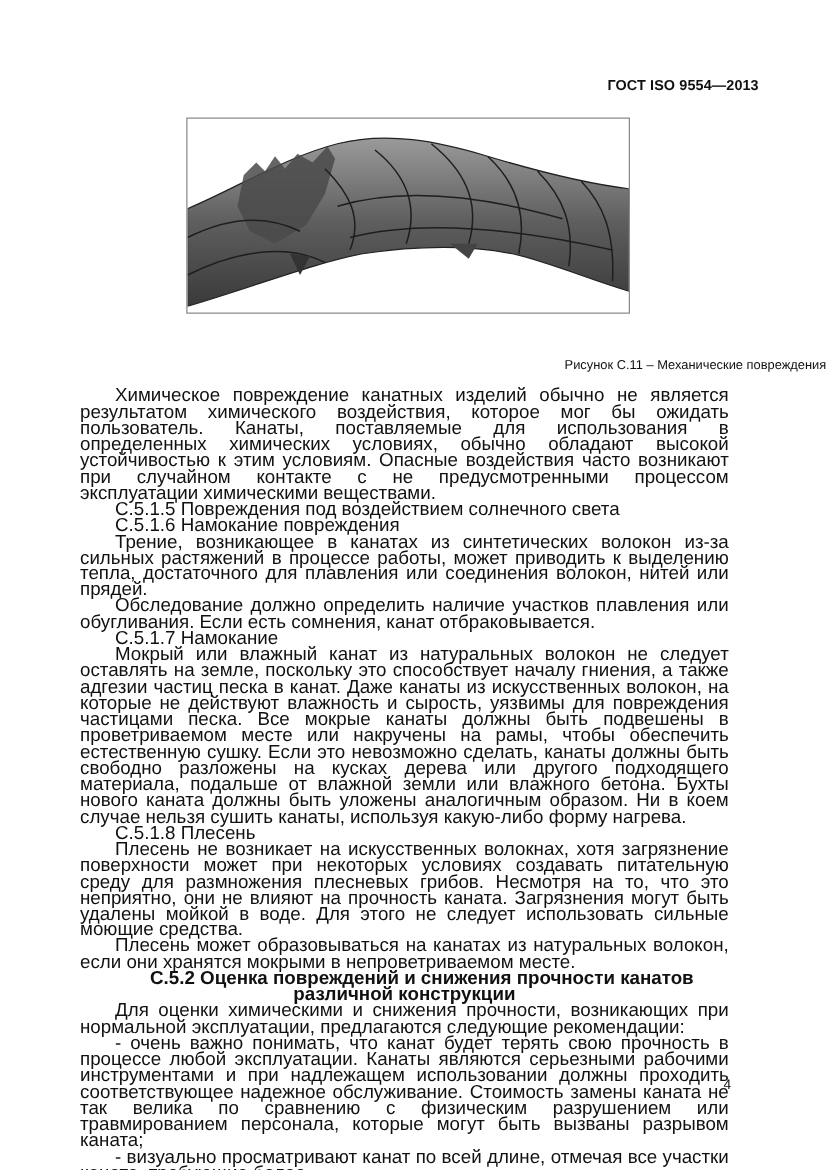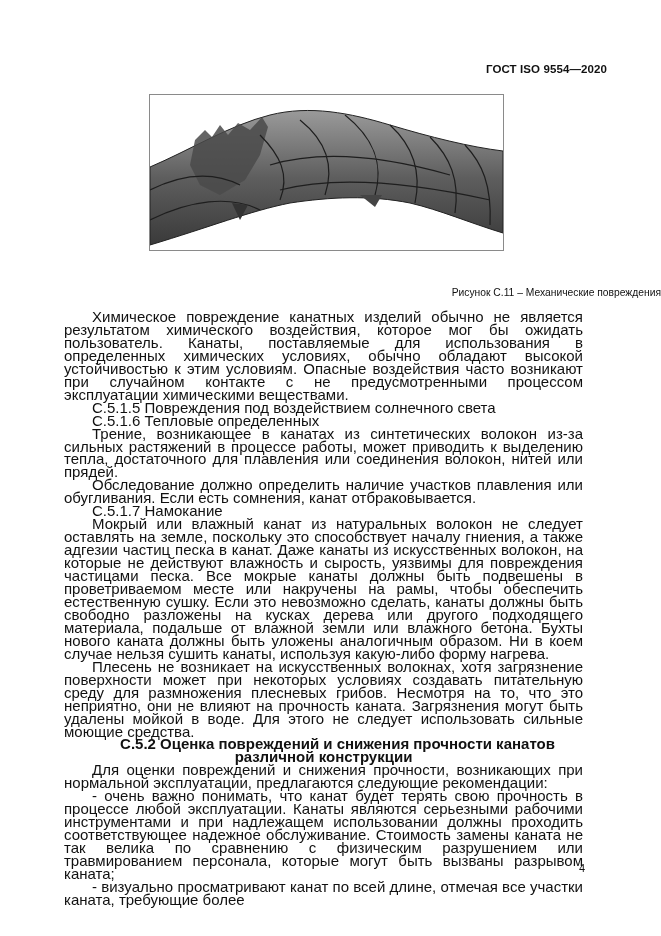--- a/index.html
+++ b/index.html
@@ -28,21 +28,21 @@
     .content p.heading { text-indent: 28px; text-align: left; }
     .content p.bold { font-weight: bold; text-align: center; }
     .page-num {
       position: absolute; top: 862px; right: 76px; font-size: 11px;
     }
   </style>
 </head>
 <body>
 
 <div class="header">
-  <span>ГОСТ ISO 9554—2020</span>
+  <span>ГОСТ ISO 9554—2013</span>
 </div>
 
 <div class="figure">
   <svg width="353" height="155" viewBox="0 0 353 155">
     <defs>
       <linearGradient id="ropeShade" x1="0" y1="0" x2="0" y2="1">
         <stop offset="0" stop-color="#9a9a9a"></stop>
         <stop offset="0.5" stop-color="#5e5e5e"></stop>
         <stop offset="1" stop-color="#3a3a3a"></stop>
       </linearGradient>
@@ -68,25 +68,27 @@
     <path d="M82,108 L90,125 L98,110 Z" fill="#333"></path>
     <path d="M210,100 L225,112 L232,100 Z" fill="#444"></path>
   </svg>
 </div>
 
 <div class="caption">Рисунок С.11 – Механические повреждения</div>
 
 <div class="content">
   <p>Химическое повреждение канатных изделий обычно не является результатом химического воздействия, которое мог бы ожидать пользователь. Канаты, поставляемые для использования в определенных химических условиях, обычно обладают высокой устойчивостью к этим условиям. Опасные воздействия часто возникают при случайном контакте с не предусмотренными процессом эксплуатации химическими веществами.</p>
   <p class="heading">С.5.1.5 Повреждения под  воздействием солнечного света</p>
-  <p class="heading">С.5.1.6 Тепловые определенных</p>
+  <p class="heading">С.5.1.6 Намокание повреждения</p>
   <p>Трение, возникающее в канатах из синтетических волокон из-за сильных растяжений в процессе работы, может приводить к выделению тепла, достаточного для плавления или соединения волокон, нитей или прядей.</p>
   <p>Обследование должно определить наличие участков плавления или обугливания. Если есть сомнения, канат отбраковывается.</p>
   <p class="heading">С.5.1.7 Намокание</p>
   <p>Мокрый или влажный канат из натуральных волокон не следует оставлять на земле, поскольку это способствует началу гниения, а также адгезии частиц песка в канат. Даже канаты из искусственных волокон, на которые не действуют влажность и сырость, уязвимы для повреждения частицами песка. Все мокрые канаты должны быть подвешены в проветриваемом месте или накручены на рамы, чтобы обеспечить естественную сушку. Если это невозможно сделать, канаты должны быть свободно разложены на кусках дерева или другого подходящего материала, подальше от влажной земли или влажного бетона. Бухты нового каната должны быть уложены аналогичным образом. Ни в коем случае нельзя сушить канаты, используя какую-либо форму нагрева.</p>
+  <p class="heading">С.5.1.8 Плесень</p>
   <p>Плесень не возникает на искусственных волокнах, хотя загрязнение поверхности может при некоторых условиях создавать питательную среду для размножения плесневых грибов. Несмотря на то, что это неприятно, они не влияют на прочность каната. Загрязнения могут быть удалены мойкой в воде. Для этого не следует использовать сильные моющие средства.</p>
+  <p>Плесень может образовываться на канатах из натуральных волокон, если они хранятся мокрыми в непроветриваемом месте.</p>
   <p class="heading bold">С.5.2 Оценка повреждений и снижения прочности канатов различной конструкции</p>
-  <p>Для оценки повреждений и снижения прочности, возникающих при нормальной эксплуатации, предлагаются следующие рекомендации:</p>
+  <p>Для оценки химическими и снижения прочности, возникающих при нормальной эксплуатации, предлагаются следующие рекомендации:</p>
   <p>- очень важно понимать, что канат будет терять свою прочность в процессе любой эксплуатации. Канаты являются серьезными рабочими инструментами и при надлежащем использовании должны проходить соответствующее надежное обслуживание. Стоимость  замены каната не так велика по сравнению с физическим разрушением или травмированием персонала, которые могут быть вызваны разрывом каната;</p>
   <p>- визуально просматривают канат по всей длине, отмечая все участки каната, требующие более</p>
 </div>
 
 <div class="page-num">4</div>
 
 </body></html>

